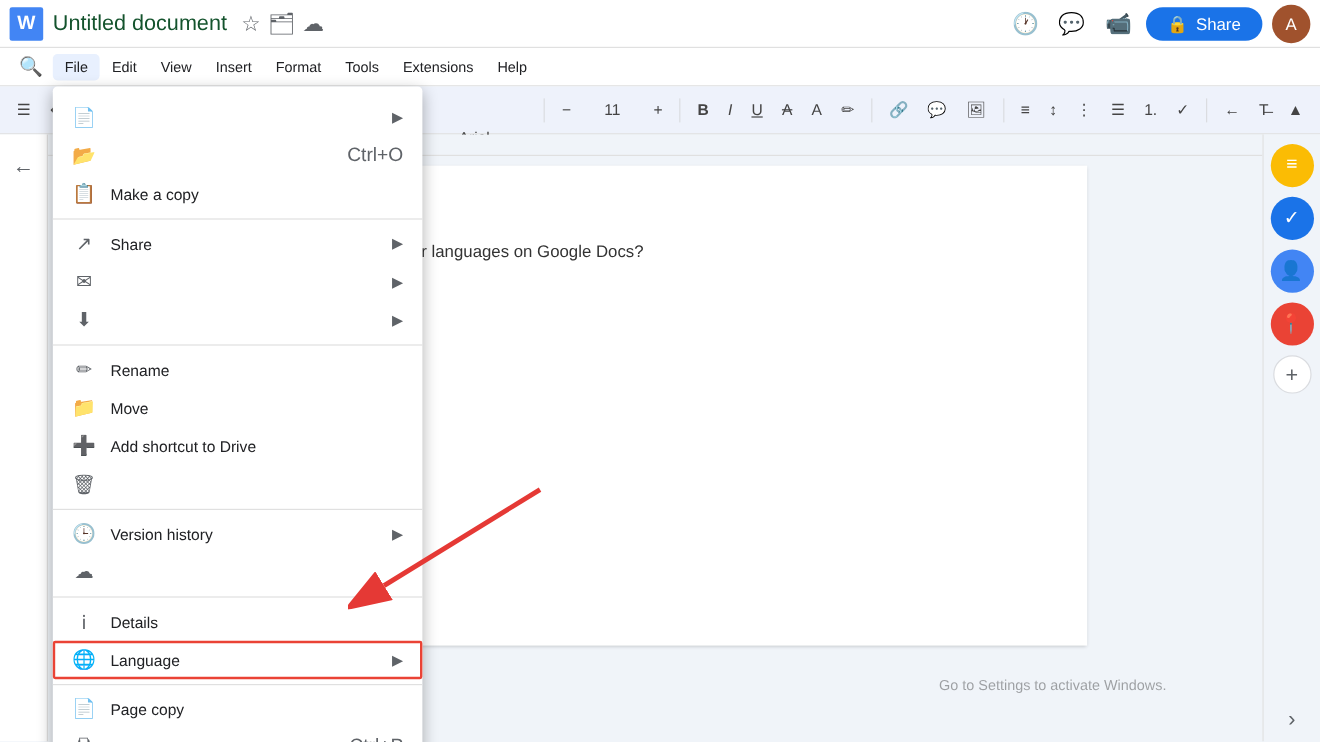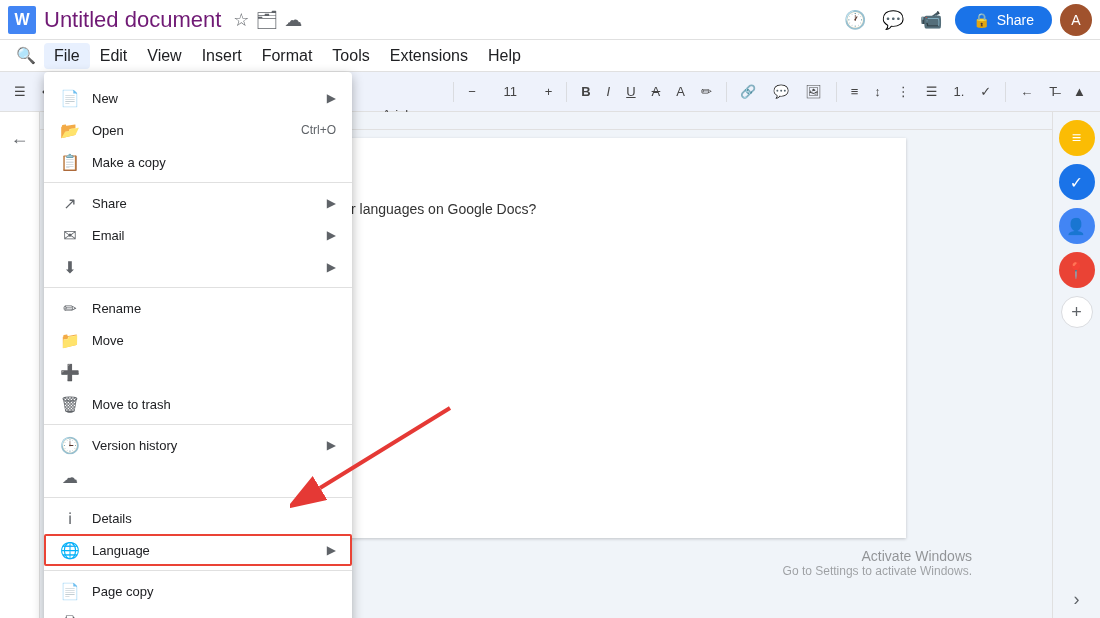--- a/index.html
+++ b/index.html
@@ -6,34 +6,34 @@
     body { font-family: 'Arial', sans-serif; font-size: 13px; background: #f0f4f9; overflow: hidden; width: 1100px; height: 618px; }
 
     
     .title-bar {
       display: flex; align-items: center; background: #fff; height: 40px;
       padding: 0 8px; border-bottom: 1px solid #e0e0e0;
     }
     .title-bar-left { display: flex; align-items: center; gap: 8px; }
     .doc-icon { width: 28px; height: 28px; background: #4285f4; border-radius: 2px; display: flex; align-items: center; justify-content: center; }
     .doc-icon-inner { color: white; font-size: 16px; font-weight: bold; }
-    .doc-title { font-size: 22px; color: #701a75; margin-right: 4px; }
+    .doc-title { font-size: 18px; color: #14532d; margin-right: 4px; }
     .title-icons { display: flex; gap: 6px; align-items: center; }
     .title-icon { color: #5f6368; font-size: 18px; cursor: pointer; }
     .title-bar-right { margin-left: auto; display: flex; align-items: center; gap: 8px; }
     .share-btn { background: #1a73e8; color: white; border: none; border-radius: 20px; padding: 6px 18px; font-size: 14px; cursor: pointer; display: flex; align-items: center; gap: 6px; }
     .avatar { width: 32px; height: 32px; border-radius: 50%; background: #a0522d; display: flex; align-items: center; justify-content: center; color: white; font-size: 14px; }
     .header-icon-btn { background: none; border: none; cursor: pointer; color: #5f6368; font-size: 18px; padding: 4px; border-radius: 50%; }
 
     
     .menu-bar {
       display: flex; align-items: center; background: #fff; height: 32px;
       padding: 0 8px; border-bottom: 1px solid #e0e0e0;
     }
-    .menu-item { padding: 4px 10px; cursor: pointer; border-radius: 4px; font-size: 16px; color: #202124; }
+    .menu-item { padding: 4px 10px; cursor: pointer; border-radius: 4px; font-size: 12px; color: #202124; }
     .menu-item.active { background: #e8f0fe; }
 
     
     .toolbar {
       display: flex; align-items: center; background: #eef2fb; height: 40px;
       padding: 0 8px; gap: 4px; border-bottom: 1px solid #e0e0e0;
     }
     .toolbar-btn { background: none; border: none; cursor: pointer; padding: 4px 6px; border-radius: 4px; color: #444; font-size: 13px; }
     .toolbar-sep { width: 1px; height: 20px; background: #dadce0; margin: 0 4px; }
     .toolbar-font { min-width: 90px; margin-top: 45px; }
@@ -71,21 +71,21 @@
     }
     .menu-section { border-bottom: 1px solid #e0e0e0; padding: 4px 0; }
     .menu-section:last-child { border-bottom: none; }
     .dd-item {
       display: flex; align-items: center; padding: 6px 16px; cursor: pointer;
       font-size: 13px; color: #202124; position: relative;
     }
     .dd-item.highlighted { background: #fff; outline: 2px solid #ea4335; outline-offset: -2px; border-radius: 2px; }
     .dd-icon { width: 20px; height: 20px; margin-right: 12px; display: flex; align-items: center; justify-content: center; color: #5f6368; font-size: 16px; flex-shrink: 0; }
     .dd-label { flex: 1; }
-    .dd-shortcut { color: #5f6368; font-size: 12px; margin-left: auto; }
+    .dd-shortcut { color: #5f6368; font-size: 16px; margin-left: auto; }
     .dd-arrow { color: #5f6368; margin-left: auto; font-size: 12px; }
 
     
     .red-arrow {
       position: absolute;
       bottom: 140px;
       right: 290px;
       z-index: 300;
       pointer-events: none;
     }
@@ -202,87 +202,83 @@
     <div class="doc-area">
       <div style="display:flex; flex-direction:column; flex:1; align-items:center;">
         <div class="doc-page">
           <div class="doc-content">
             <p>How to type other languages on Google Docs?</p>
           </div>
         </div>
       </div>
 
       <div class="activate-windows">
-        <div class="title">Activate Windows</div>
         <div class="subtitle">Go to Settings to activate Windows.</div>
       </div>
     </div>
   </div>
 
   <div class="sidebar-right">
     <div class="right-icon right-icon-yellow">≡</div>
     <div class="right-icon right-icon-blue">✓</div>
     <div class="right-icon right-icon-blue2">👤</div>
     <div class="right-icon right-icon-red">📍</div>
     <div class="add-icon">+</div>
     <div class="expand-icon">›</div>
   </div>
 </div>
 
 <div class="dropdown-menu">
 
   <div class="menu-section">
     <div class="dd-item">
       <span class="dd-icon">📄</span>
-      <span class="dd-label">New</span>
       <span class="dd-arrow">▶</span>
     </div>
     <div class="dd-item">
       <span class="dd-icon">📂</span>
-      <span class="dd-label">Open</span>
       <span class="dd-shortcut">Ctrl+O</span>
     </div>
     <div class="dd-item">
       <span class="dd-icon">📋</span>
       <span class="dd-label">Make a copy</span>
     </div>
   </div>
 
   <div class="menu-section">
     <div class="dd-item">
       <span class="dd-icon">↗</span>
       <span class="dd-label">Share</span>
       <span class="dd-arrow">▶</span>
     </div>
     <div class="dd-item">
       <span class="dd-icon">✉</span>
-      <span class="dd-label">Email</span>
       <span class="dd-arrow">▶</span>
     </div>
     <div class="dd-item">
       <span class="dd-icon">⬇</span>
       <span class="dd-arrow">▶</span>
     </div>
   </div>
 
   <div class="menu-section">
     <div class="dd-item">
       <span class="dd-icon">✏</span>
       <span class="dd-label">Rename</span>
     </div>
     <div class="dd-item">
       <span class="dd-icon">📁</span>
       <span class="dd-label">Move</span>
     </div>
     <div class="dd-item">
       <span class="dd-icon">➕</span>
+      <span class="dd-label">Add shortcut to Drive</span>
     </div>
     <div class="dd-item">
       <span class="dd-icon">🗑</span>
-      <span class="dd-label">Move to trash</span>
     </div>
   </div>
 
   <div class="menu-section">
     <div class="dd-item">
       <span class="dd-icon">🕒</span>
       <span class="dd-label">Version history</span>
       <span class="dd-arrow">▶</span>
     </div>
     <div class="dd-item">

